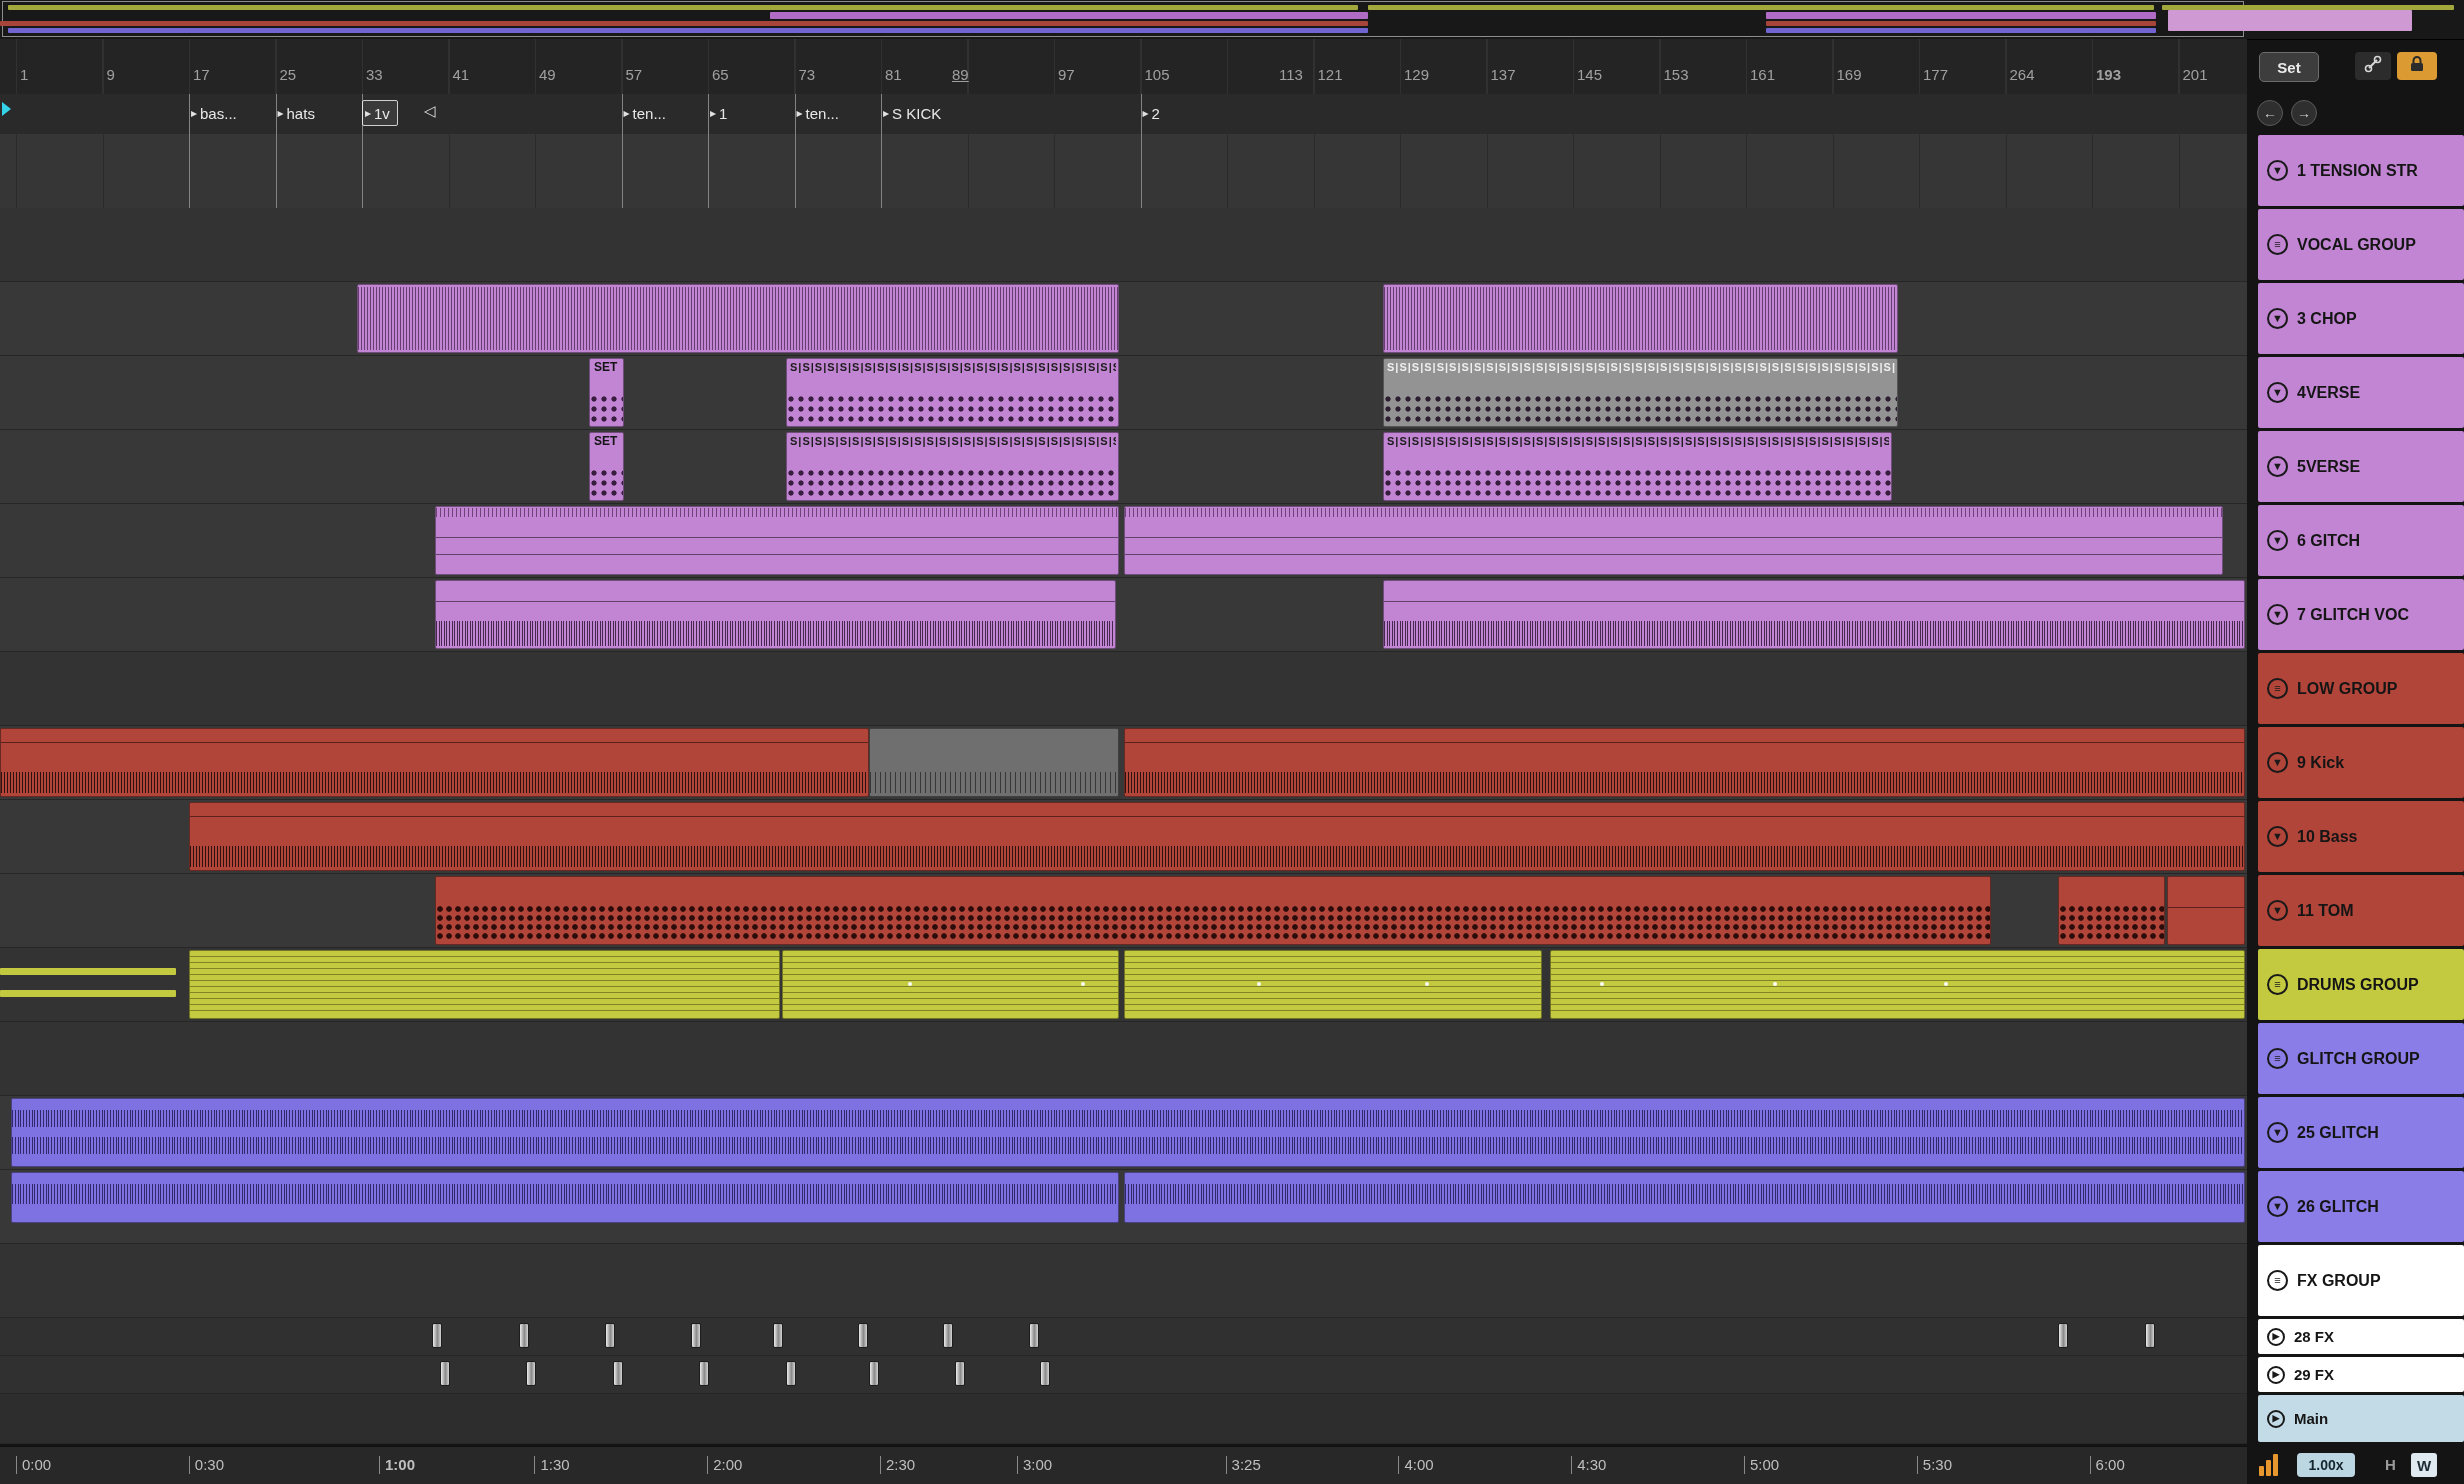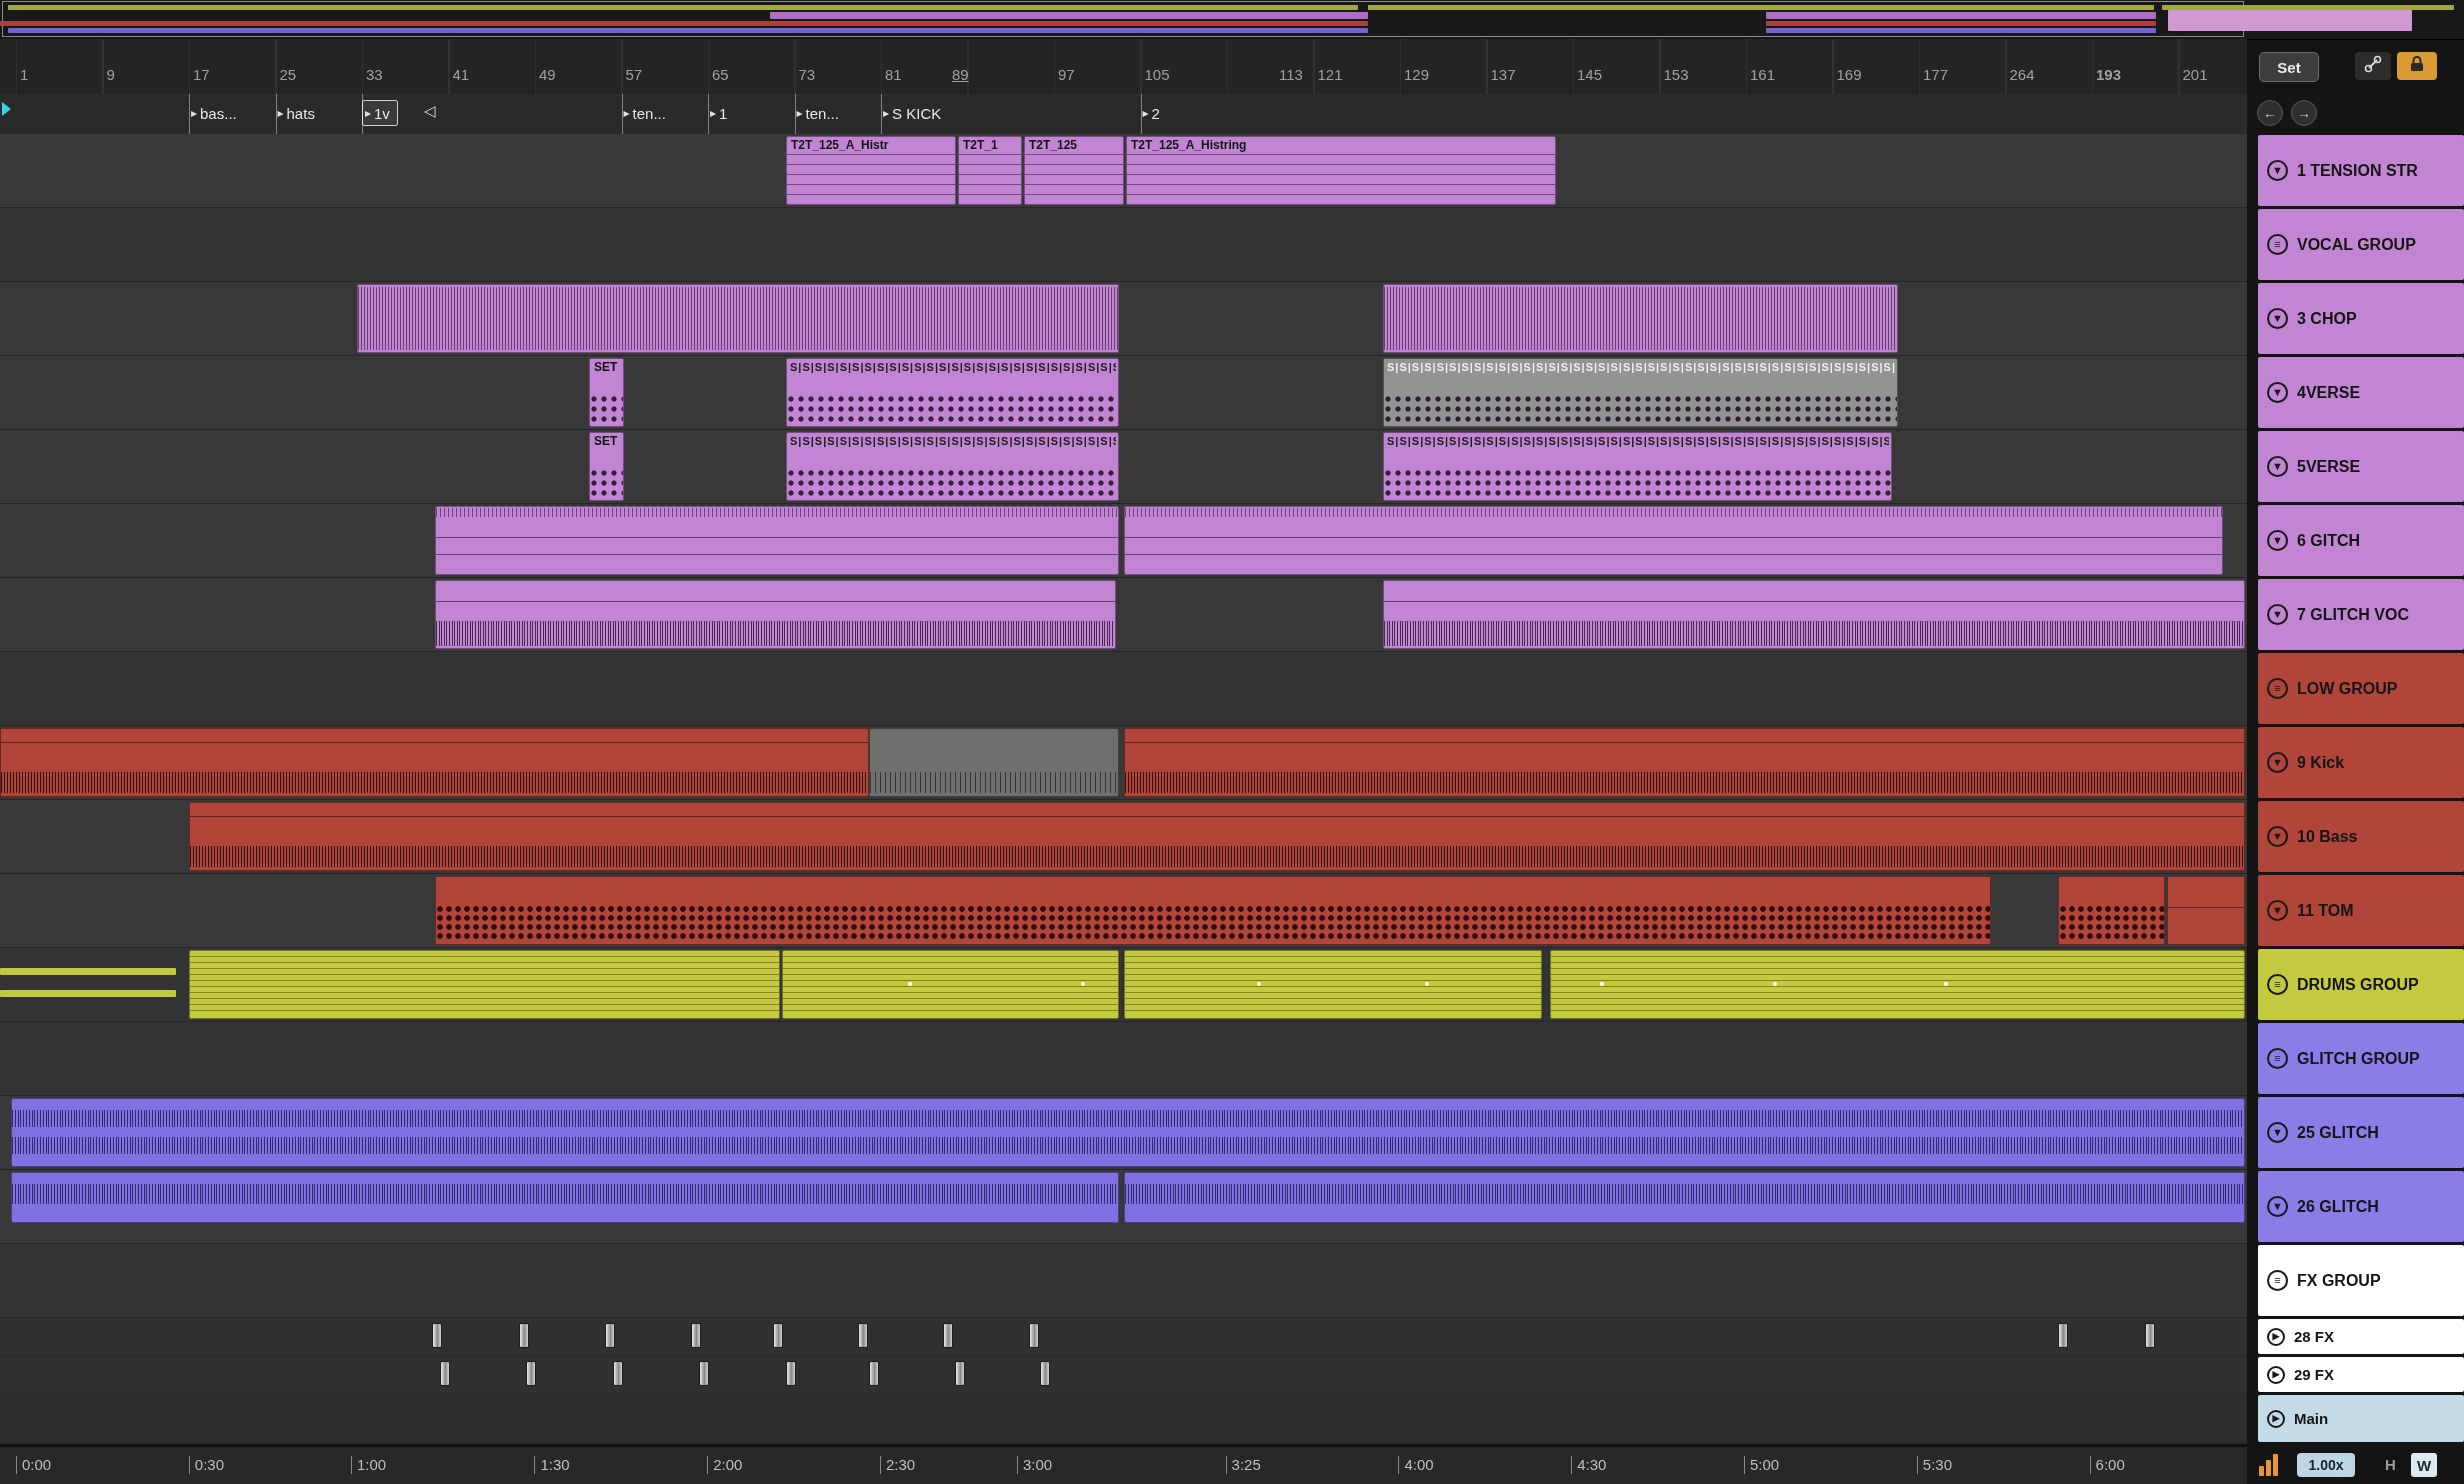--- a/index.html
+++ b/index.html
@@ -209,38 +209,20 @@
       <span>←</span>
     </div>
     <div class="navbtn" style="left:44px">
       <span>→</span>
     </div>
   </div>
 
   <div id="track-lanes">
     <div id="h-scroll"></div>
     <div id="time-sig">8/1</div>
-  <div class="trackrow" style="top: 0px; height: 74px; background: rgb(56, 56, 56); z-index: 1;">
-        <div class="clip" style="left: 786px; width: 170px; top: 2px; bottom: 2px; background: rgb(194, 133, 211);">
-          <div class="cliptitle">T2T_125_A_Histr</div>
-          <div class="tex tex-hlines"></div>
-        </div>
-        <div class="clip" style="left: 958px; width: 64px; top: 2px; bottom: 2px; background: rgb(194, 133, 211);">
-          <div class="cliptitle">T2T_1</div>
-          <div class="tex tex-hlines"></div>
-        </div>
-        <div class="clip" style="left: 1024px; width: 100px; top: 2px; bottom: 2px; background: rgb(194, 133, 211);">
-          <div class="cliptitle">T2T_125</div>
-          <div class="tex tex-hlines"></div>
-        </div>
-        <div class="clip" style="left: 1126px; width: 430px; top: 2px; bottom: 2px; background: rgb(194, 133, 211);">
-          <div class="cliptitle">T2T_125_A_Histring</div>
-          <div class="tex tex-hlines"></div>
-        </div>
-      </div>
       <div class="trackrow" style="top: 74px; height: 74px; background: rgb(51, 51, 51); z-index: 1;"></div>
       <div class="trackrow" style="top: 148px; height: 74px; background: rgb(56, 56, 56); z-index: 1;">
         <div class="clip" style="left: 357px; width: 762px; top: 2px; bottom: 2px; background: rgb(194, 133, 211);">
           <div class="tex tex-vstripes"></div>
         </div>
         <div class="clip" style="left: 1383px; width: 515px; top: 2px; bottom: 2px; background: rgb(194, 133, 211);">
           <div class="tex tex-vstripes"></div>
         </div>
       </div>
       <div class="trackrow" style="top: 222px; height: 74px; background: rgb(56, 56, 56); z-index: 1;">
@@ -502,21 +484,21 @@
       </div>
       <div class="thead small" style="top: 1261px; height: 47px; background: rgb(194, 219, 230);">
         <div class="hicon">▶</div>
         <div class="hlabel">Main</div>
       </div>
     </div>
 
   <div id="time-ruler">
       <div class="timelabel" style="left: 16px;">0:00</div>
       <div class="timelabel" style="left: 188.8px;">0:30</div>
-      <div class="timelabel" style="left: 351px;">1:00</div>
+      <div class="timelabel" style="left: 379px; font-weight: bold;">1:00</div>
       <div class="timelabel" style="left: 534.4px;">1:30</div>
       <div class="timelabel" style="left: 707.2px;">2:00</div>
       <div class="timelabel" style="left: 880px;">2:30</div>
       <div class="timelabel" style="left: 1017px;">3:00</div>
       <div class="timelabel" style="left: 1225.6px;">3:25</div>
       <div class="timelabel" style="left: 1398.4px;">4:00</div>
       <div class="timelabel" style="left: 1571.2px;">4:30</div>
       <div class="timelabel" style="left: 1744px;">5:00</div>
       <div class="timelabel" style="left: 1916.8px;">5:30</div>
       <div class="timelabel" style="left: 2089.6px;">6:00</div>

